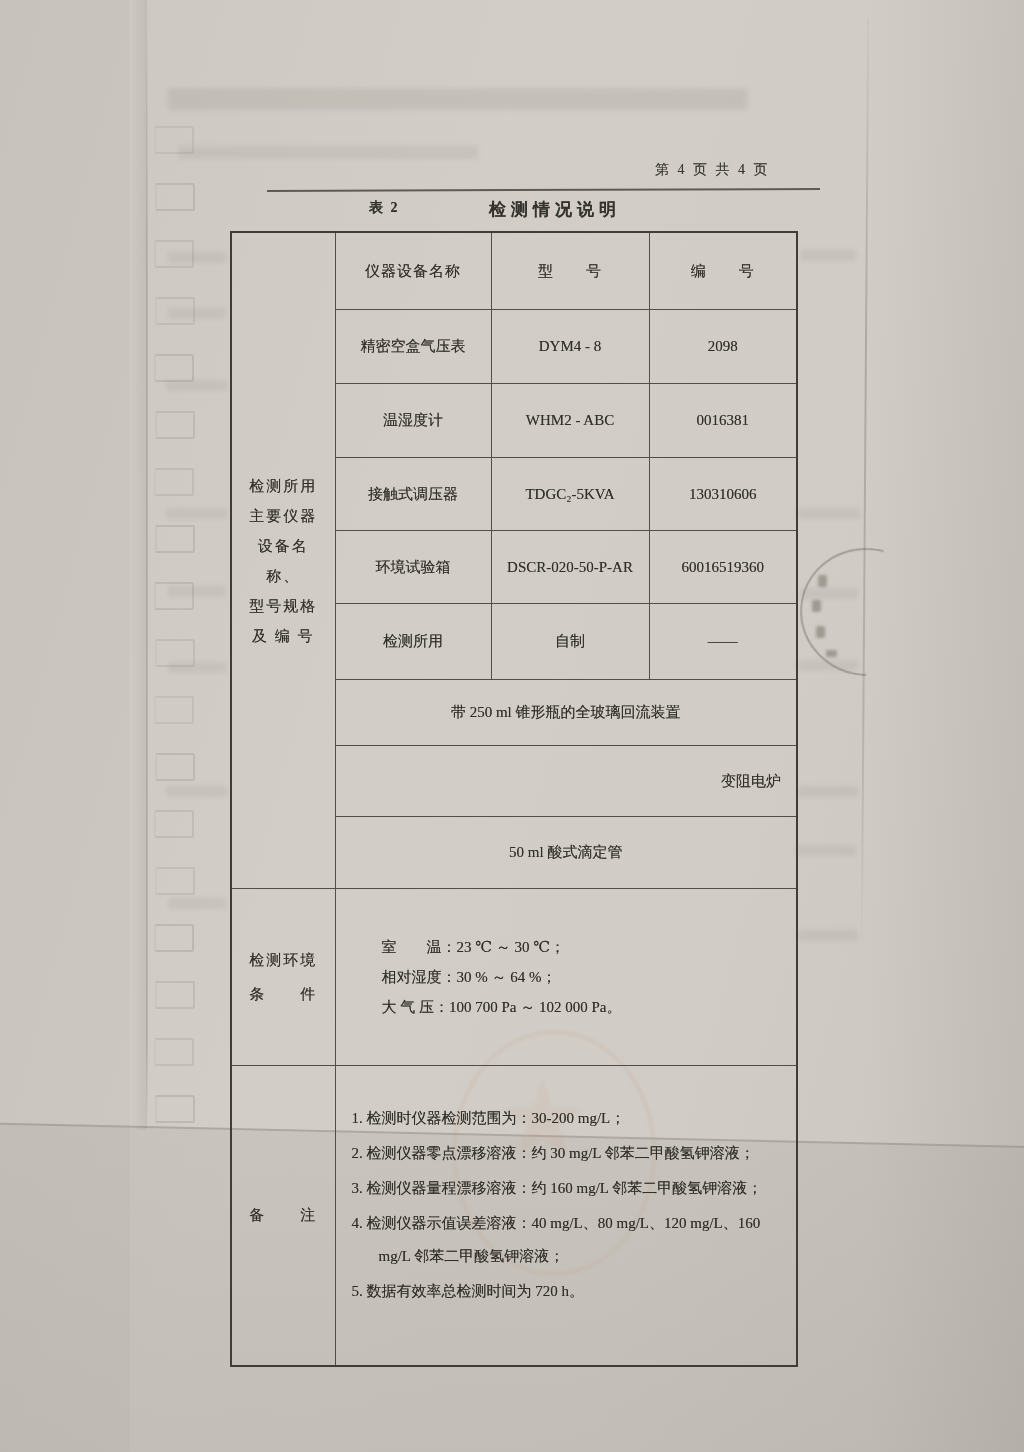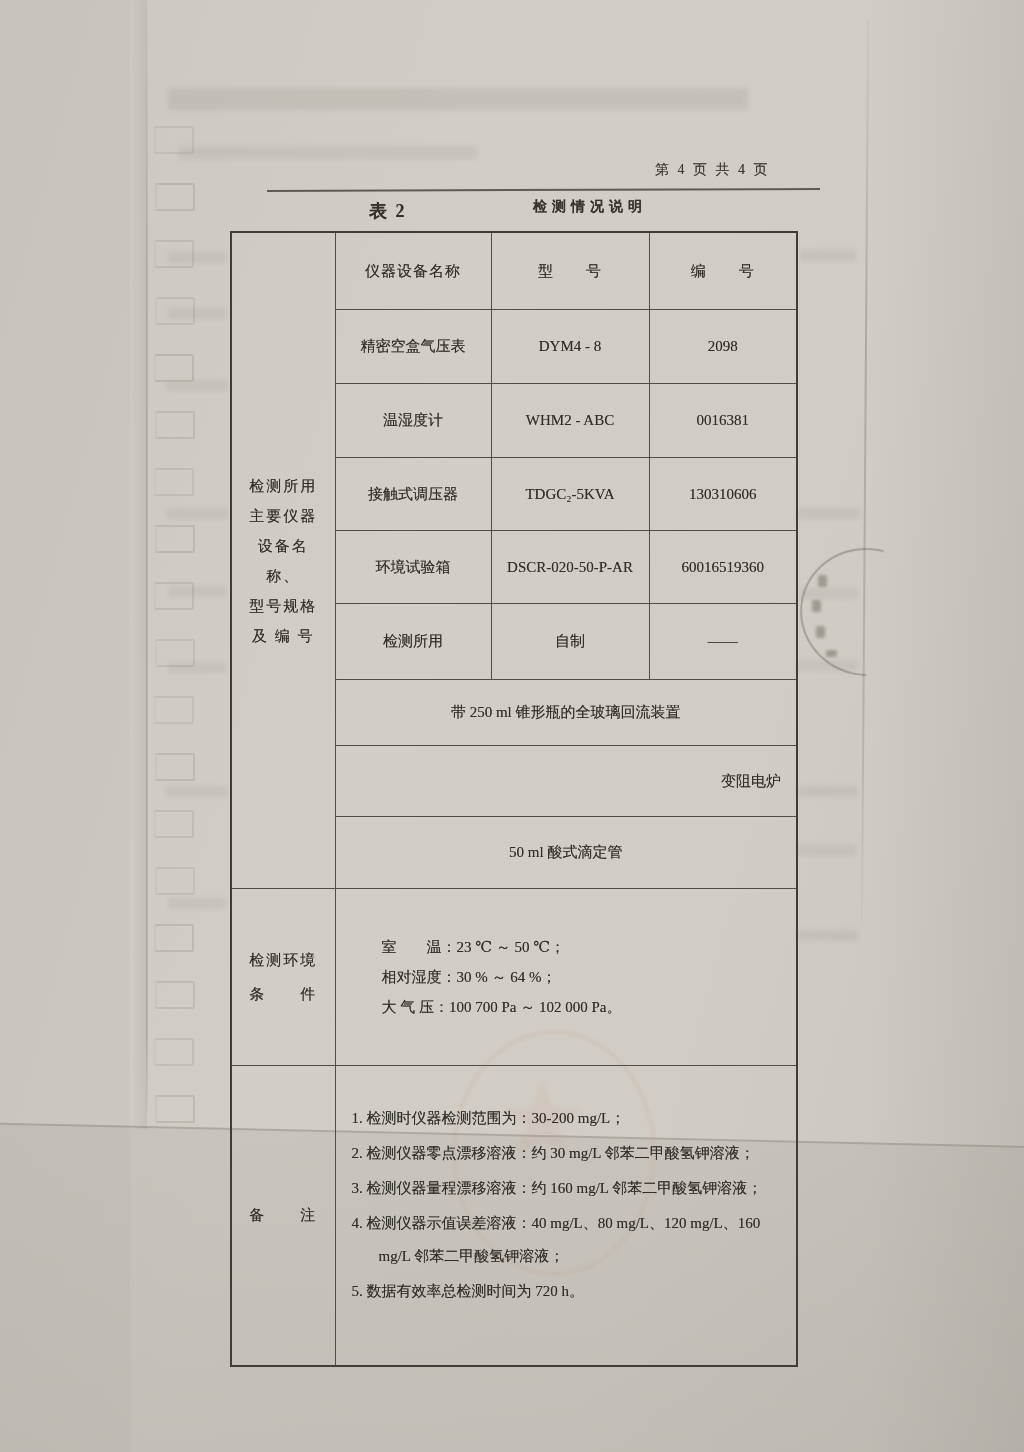--- a/index.html
+++ b/index.html
@@ -24,22 +24,22 @@
   
   .stamp-arc{left:800px;top:548px;width:130px;height:124px;border:2.5px solid rgba(95,90,80,.40);border-radius:50%;
     clip-path:inset(0 44% 0 0);filter:blur(.6px);transform:rotate(8deg);}
   .arc-dot{position:absolute;width:9px;height:12px;background:rgba(90,85,75,.42);filter:blur(1.4px);border-radius:2px;}
   .stamp-ghost{left:452px;top:1030px;width:196px;height:238px;border:4px solid rgba(193,152,128,.17);border-radius:50%;filter:blur(1.5px);}
   .stamp-star{left:494px;top:1066px;font-size:108px;color:rgba(198,153,128,.13);filter:blur(2px);line-height:1;}
   
   .ink{text-shadow:0 0 .4px rgba(50,48,44,.55);}
   .page-indicator{left:655px;top:161px;font-size:14px;letter-spacing:2.5px;color:#3b3934;text-align:center;}
   .header-rule{left:267px;top:189px;width:553px;height:2px;background:#5f5b53;transform:rotate(-.2deg);}
-  .title-no{left:369px;top:199px;font-size:18px;font-weight:600;letter-spacing:2px;}
-  .title-text{left:489px;top:198px;font-size:14px;font-weight:600;letter-spacing:5px;margin-left:44px;}
+  .title-no{left:369px;top:199px;font-size:14px;font-weight:600;letter-spacing:2px;}
+  .title-text{left:489px;top:198px;font-size:17px;font-weight:600;letter-spacing:5px;}
   table.doc{border-collapse:collapse;table-layout:fixed;position:absolute;left:230px;top:231px;width:566px;border:2px solid #403d37;}
   table.doc td{border:1.4px solid #514e47;font-size:15px;color:#302e29;text-align:center;vertical-align:middle;padding:15px;overflow:hidden;}
   tr.r-head td{height:46px;}
   tr.r-eq1 td{height:43px;} tr.r-eq2 td{height:43px;} tr.r-eq3 td{height:42px;}
   tr.r-eq4 td{height:42px;} tr.r-eq5 td{height:45px;}
   tr.r-f1 td{height:35px;} tr.r-f2 td{height:40px;text-align:right;} tr.r-f3 td{height:41px;margin-top:44px;}
   tr.r-env td{height:146px;} tr.r-rem td{height:263px;}
   .label-cell{letter-spacing:2px;}
   .lbl-line{line-height:30px;}
   .lbl-line2{line-height:34px;}
@@ -167,21 +167,21 @@
       </tr>
       <tr class="r-f3">
         <td colspan="3">50 ml 酸式滴定管</td>
       </tr>
       <tr class="r-env">
         <td class="label-cell">
           <div class="lbl-line2">检测环境</div>
           <div class="lbl-line2">条　　件</div>
         </td>
         <td colspan="3" class="env-cell">
-          <div class="env-line">室　　温：23 ℃ ～ 50 ℃；</div>
+          <div class="env-line">室　　温：23 ℃ ～ 30 ℃；</div>
           <div class="env-line">相对湿度：30 % ～ 64 %；</div>
           <div class="env-line">大 气 压：100 700 Pa ～ 102 000 Pa。</div>
         </td>
       </tr>
       <tr class="r-rem">
         <td class="label-cell">备　　注</td>
         <td colspan="3" class="rem-cell">
           <div class="rem-item">1.  检测时仪器检测范围为：30-200 mg/L；</div>
           <div class="rem-item">2.  检测仪器零点漂移溶液：约 30 mg/L 邻苯二甲酸氢钾溶液；</div>
           <div class="rem-item">3.  检测仪器量程漂移溶液：约 160 mg/L 邻苯二甲酸氢钾溶液；</div>

